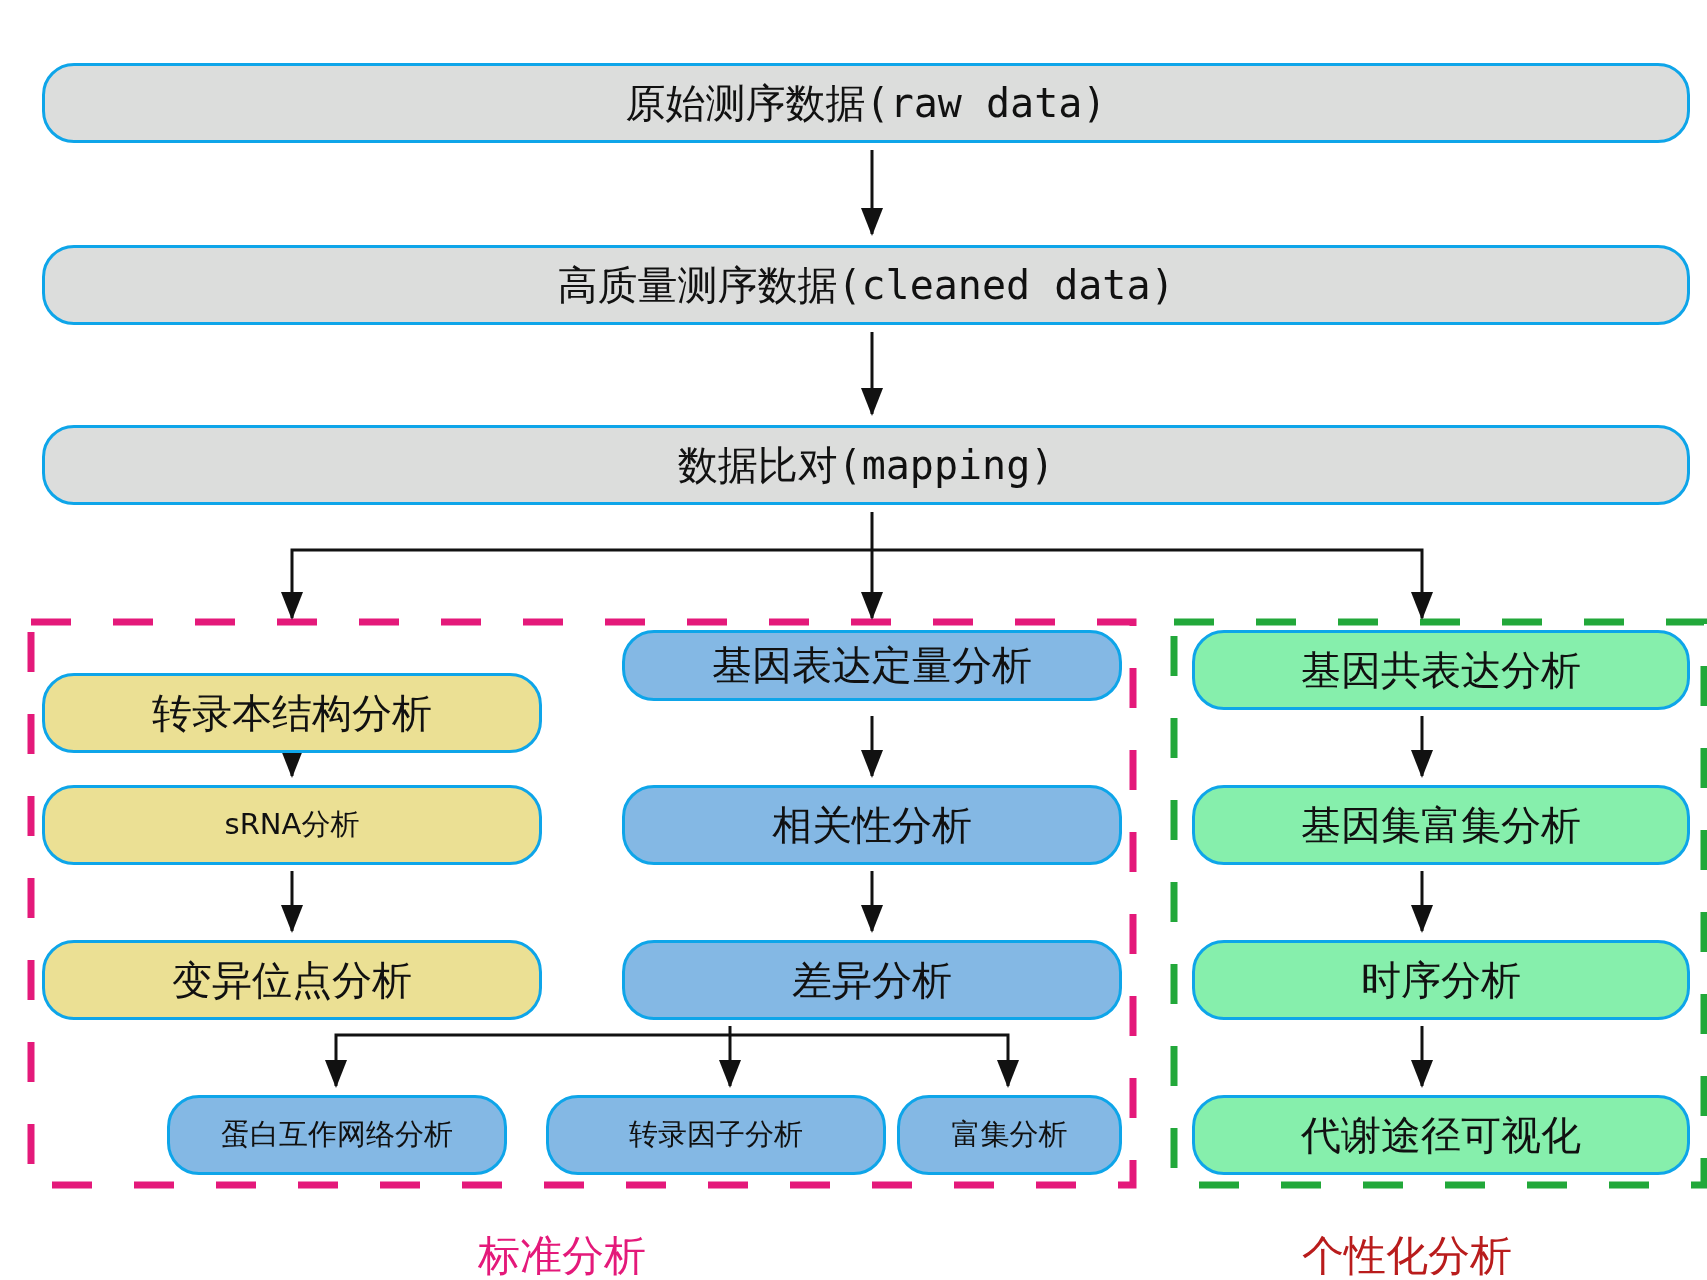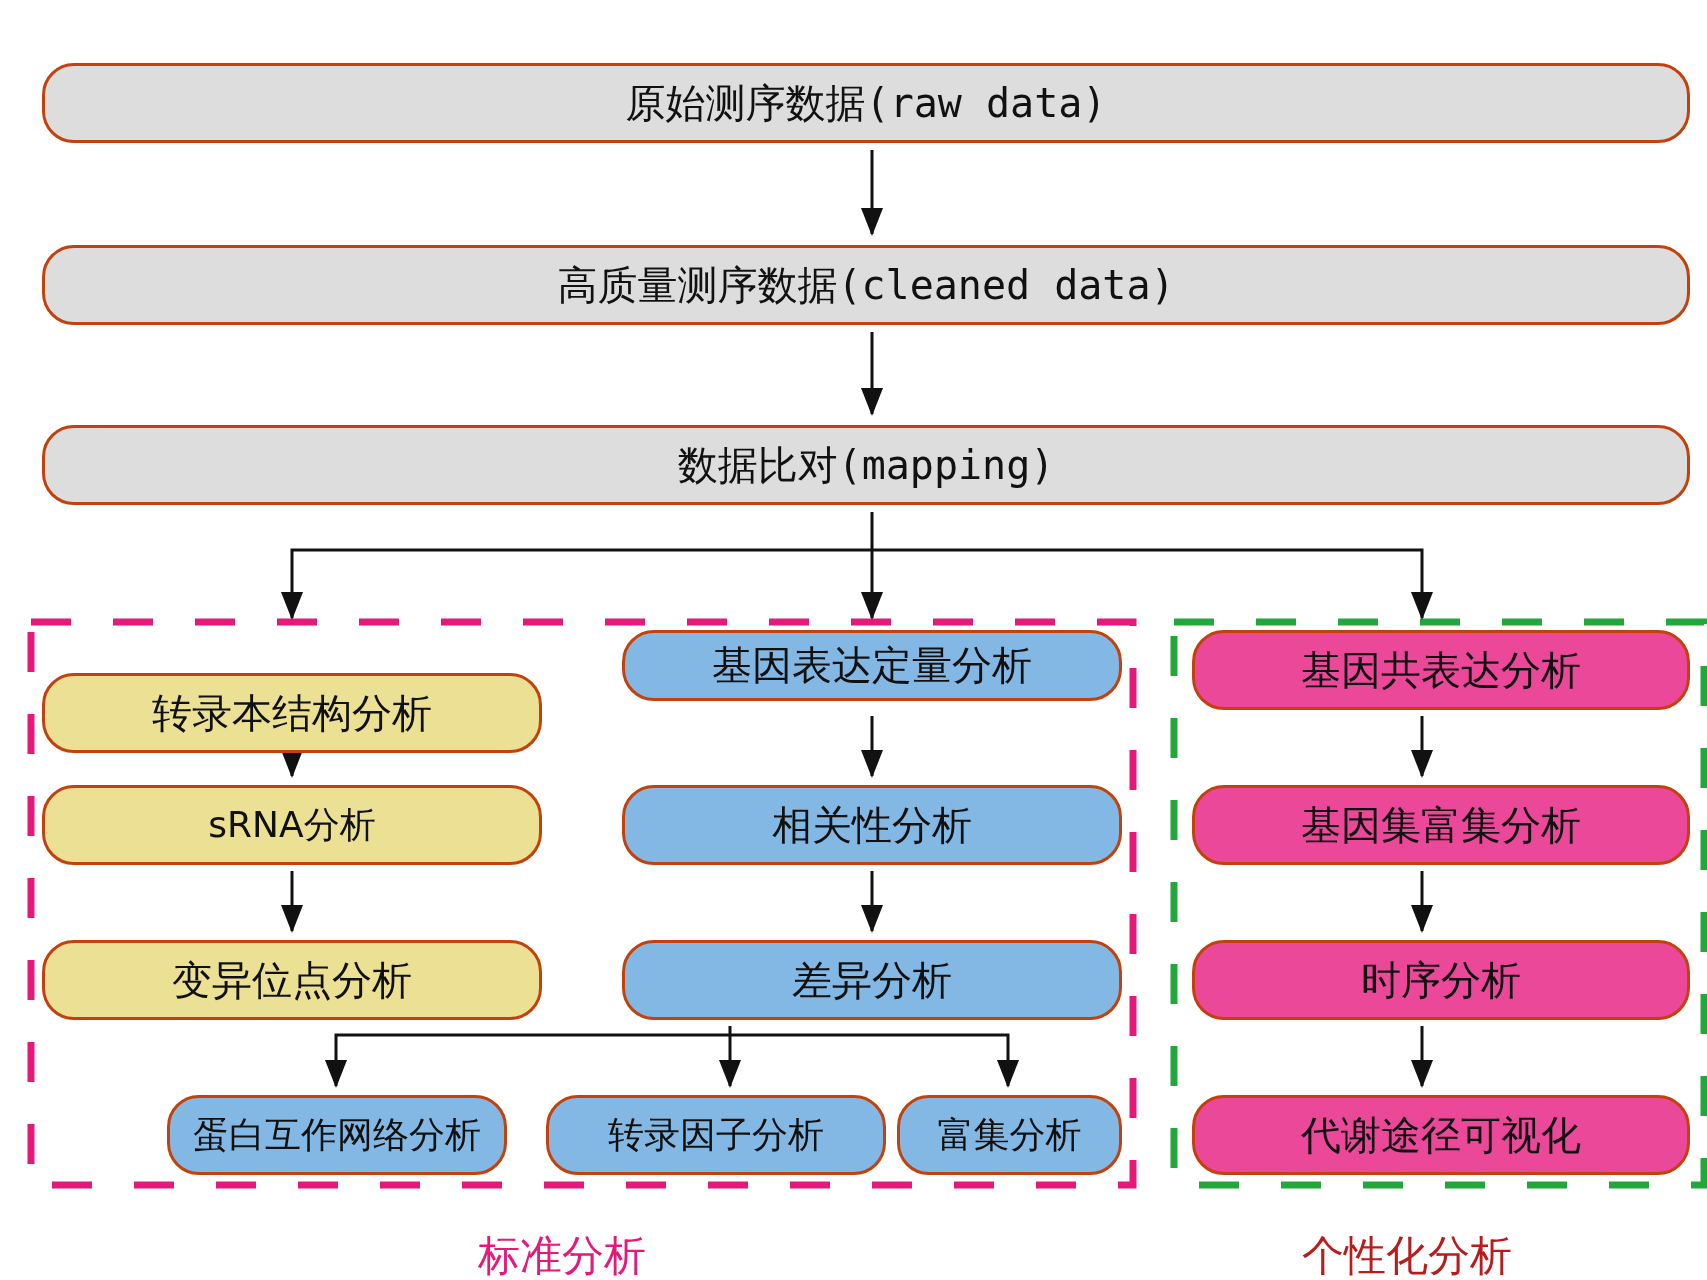--- a/index.html
+++ b/index.html
@@ -1,26 +1,26 @@
 <!DOCTYPE html>
 <html><head>
 <meta charset="utf-8">
 <style>
   html, body { margin:0; padding:0; background:#ffffff; }
   body { width:1707px; height:1280px; position:relative; overflow:hidden;
          font-family:"DejaVu Sans", "Liberation Sans", sans-serif; }
-  .box { position:absolute; box-sizing:border-box; border:3px solid #c2410c;
+  .box { position:absolute; box-sizing:border-box; border:3px solid #0ea5e9;
          border-radius:32px; display:flex; align-items:center; justify-content:center;
          color:#111; white-space:nowrap; }
   .gray { background:#dcdddc; font-size:40px; }
   .gray .mono { font-family:"DejaVu Sans Mono", "Liberation Mono", monospace; }
   .yellow { background:#ebe094; font-size:40px; }
   .blue { background:#84b8e4; font-size:40px; }
-  .green { background:#ec4899; font-size:40px; }
-  .small { font-size:36px; }
+  .green { background:#86efac; font-size:40px; }
+  .small { font-size:29px; }
   svg.lines { position:absolute; left:0; top:0; }
   .group-label { position:absolute; font-size:42px; font-family:"DejaVu Serif","Liberation Serif",serif;margin-top:36px; }
 </style>
 </head>
 <body>
 
 <svg class="lines" width="1707" height="1280">
   <defs>
     <marker id="ah" markerWidth="10" markerHeight="10" refX="5" refY="9" orient="auto" markerUnits="userSpaceOnUse" viewBox="0 0 10 10">
       <path d="M0,0 L10,0 L5,10 Z" fill="#111"></path>

